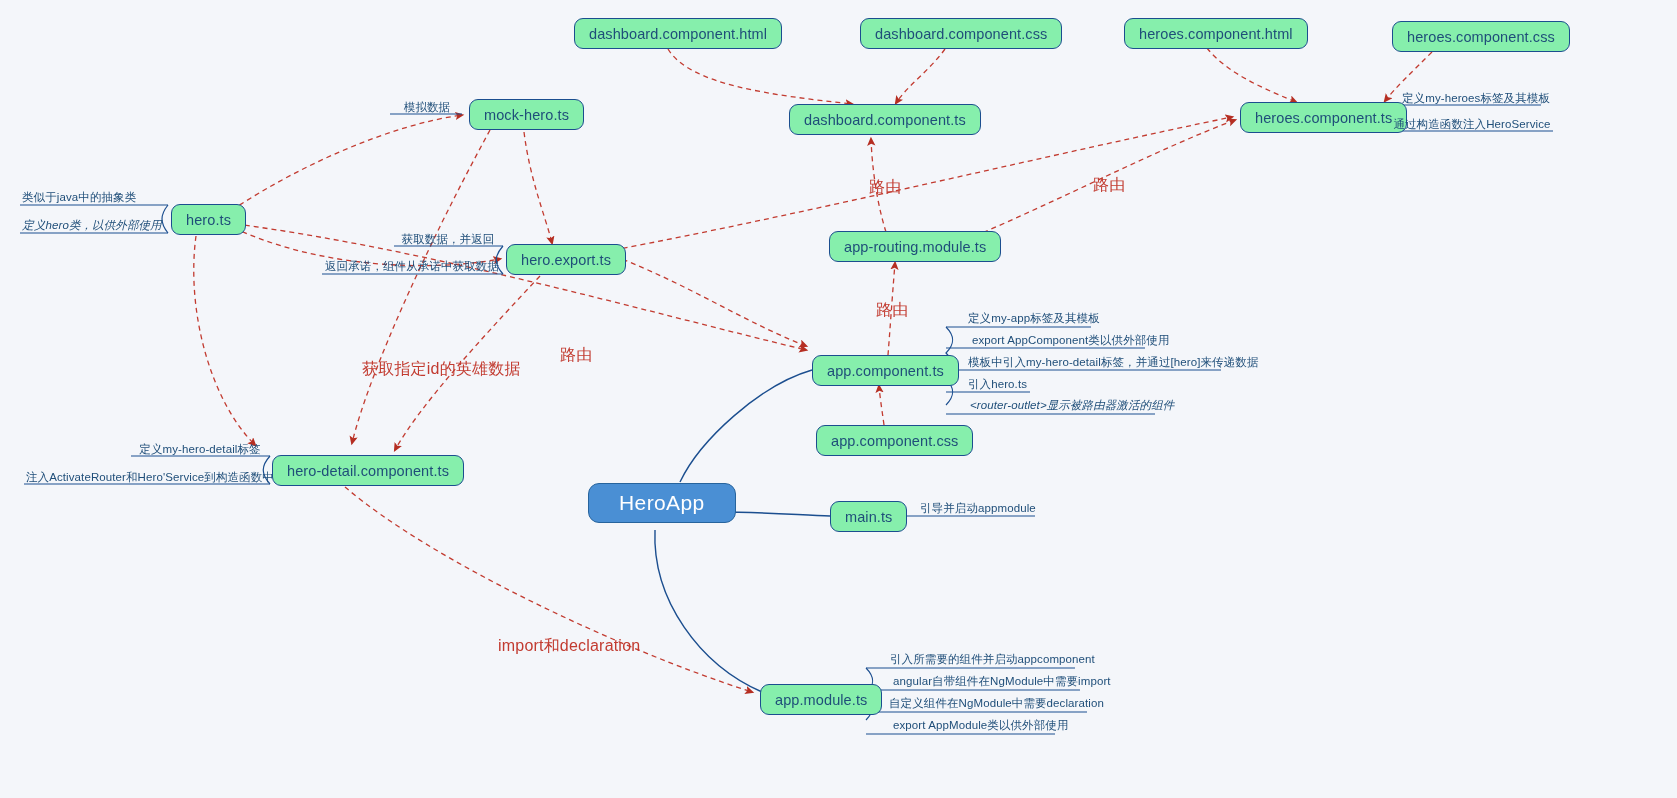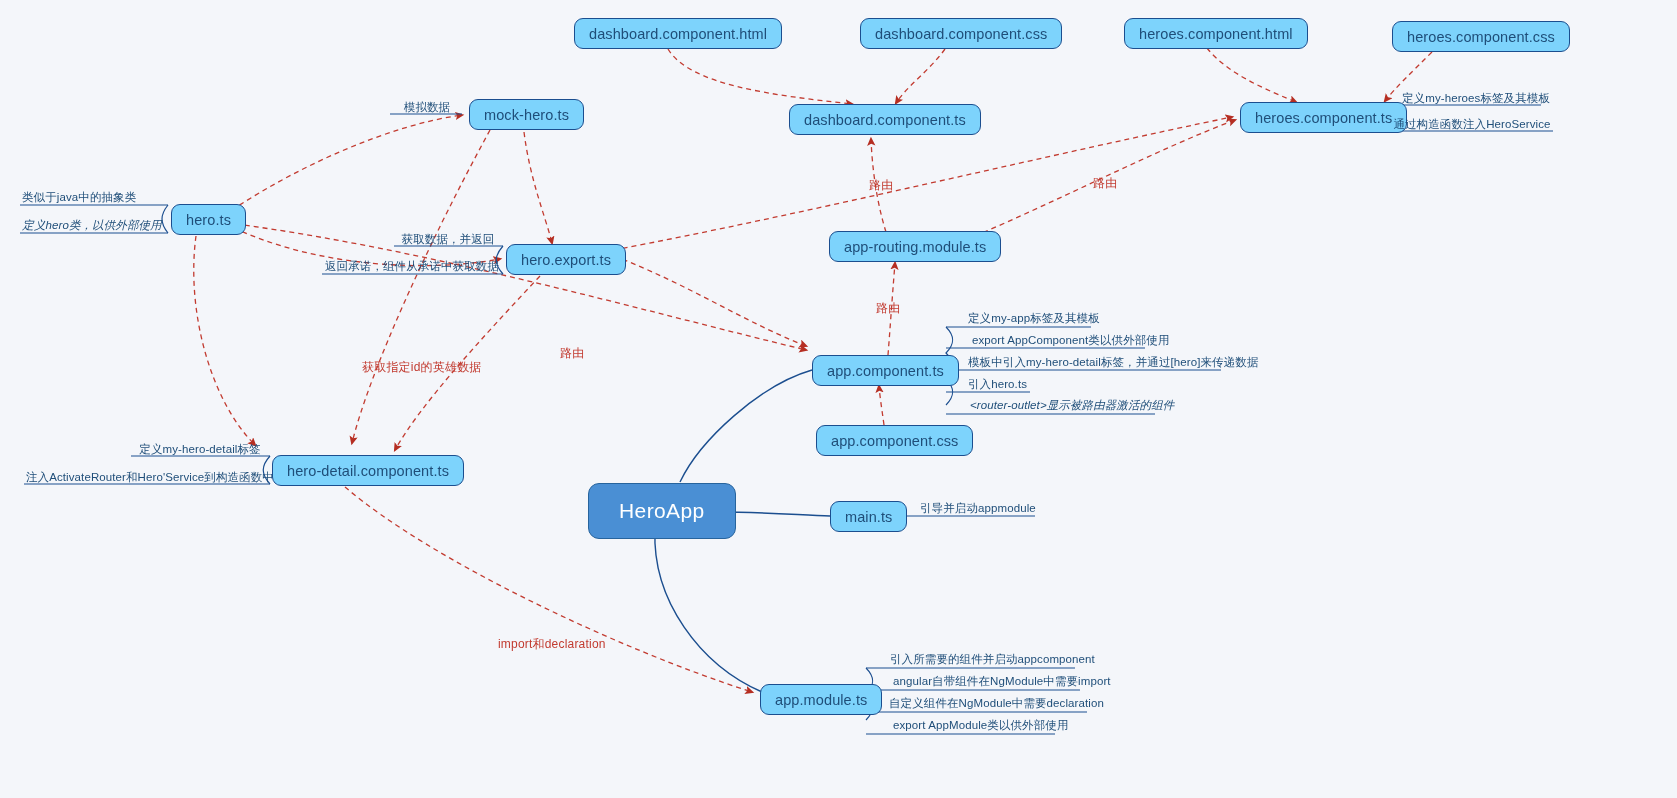--- a/index.html
+++ b/index.html
@@ -9,52 +9,52 @@
     font-family:"Liberation Sans","DejaVu Sans",sans-serif;
     overflow:hidden;
     position:relative;
   }
   #canvas{position:absolute;inset:0;width:1677px;height:798px;}
   svg.edges{position:absolute;left:0;top:0;width:1677px;height:798px;pointer-events:none;}
 
   .node{
     position:absolute;
     box-sizing:border-box;
-    background:#7dd3fc;
+    background:#86efac;
     border:1.6px solid #1b4e8f;
     border-radius:9px;
     color:#1f4e79;
     display:flex;align-items:center;justify-content:center;
     white-space:nowrap;
     padding:0 14px;
     height:31px;
     font-size:14.5px;
     letter-spacing:.1px;
   }
   .node.root{
     background:#4a8fd4;
     border:1.8px solid #27649d;
     color:#ffffff;
     font-size:21px;
-    height:56px;
+    height:40px;
     border-radius:11px;
     padding:0 30px;
     letter-spacing:.4px;
   }
   .ann{
     position:absolute;
     font-size:11.5px;
     color:#1f4e79;
     white-space:nowrap;
     letter-spacing:.1px;
     line-height:14px;
   }
   .edgelabel{
     position:absolute;
-    font-size:12px;
+    font-size:16px;
     color:#c23b30;
     white-space:nowrap;
     letter-spacing:.2px;
   }
 </style>
 </head>
 <body>
 
 <div id="canvas">
 

